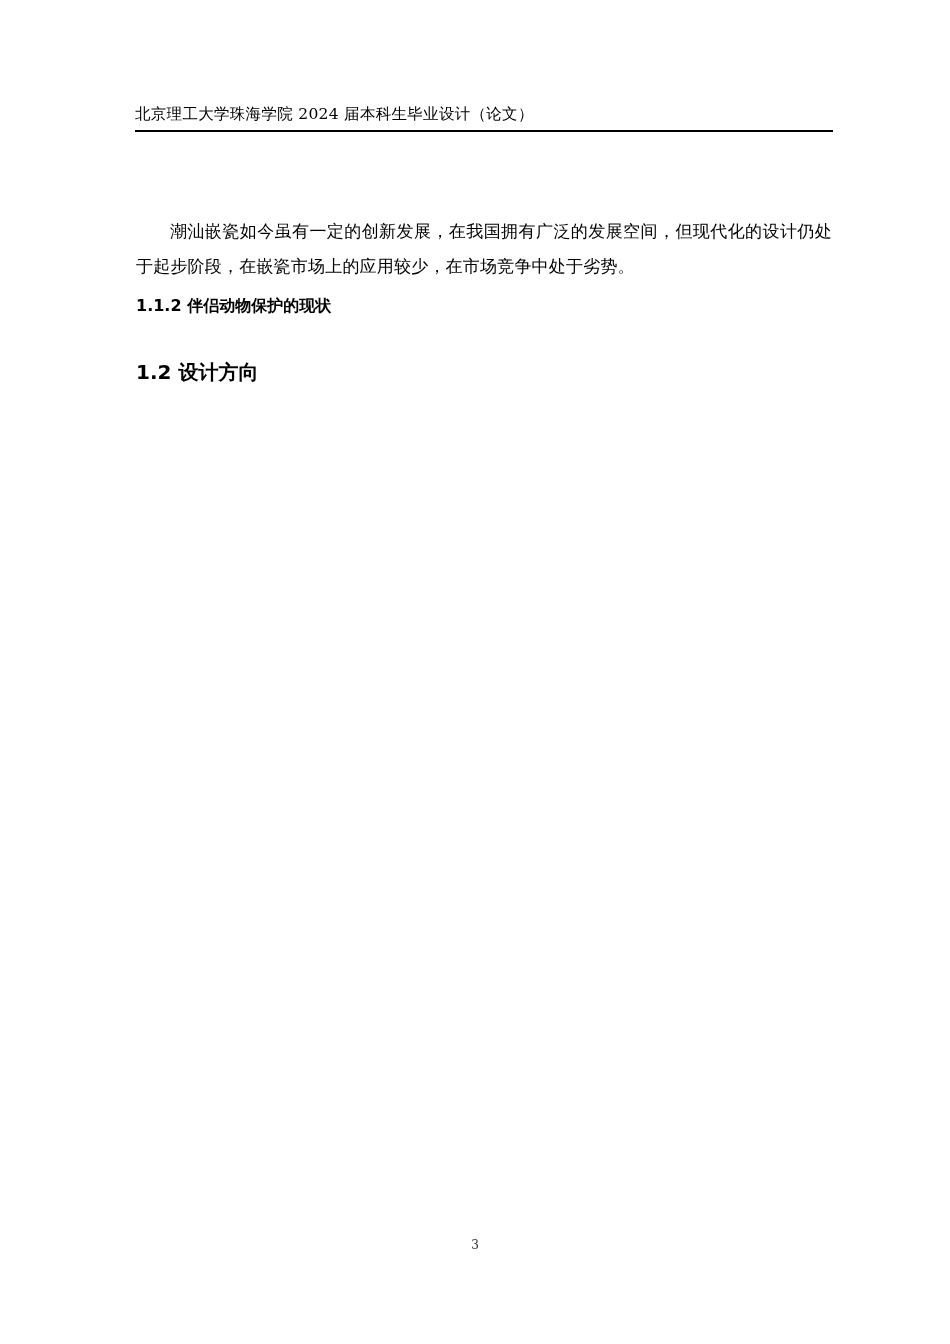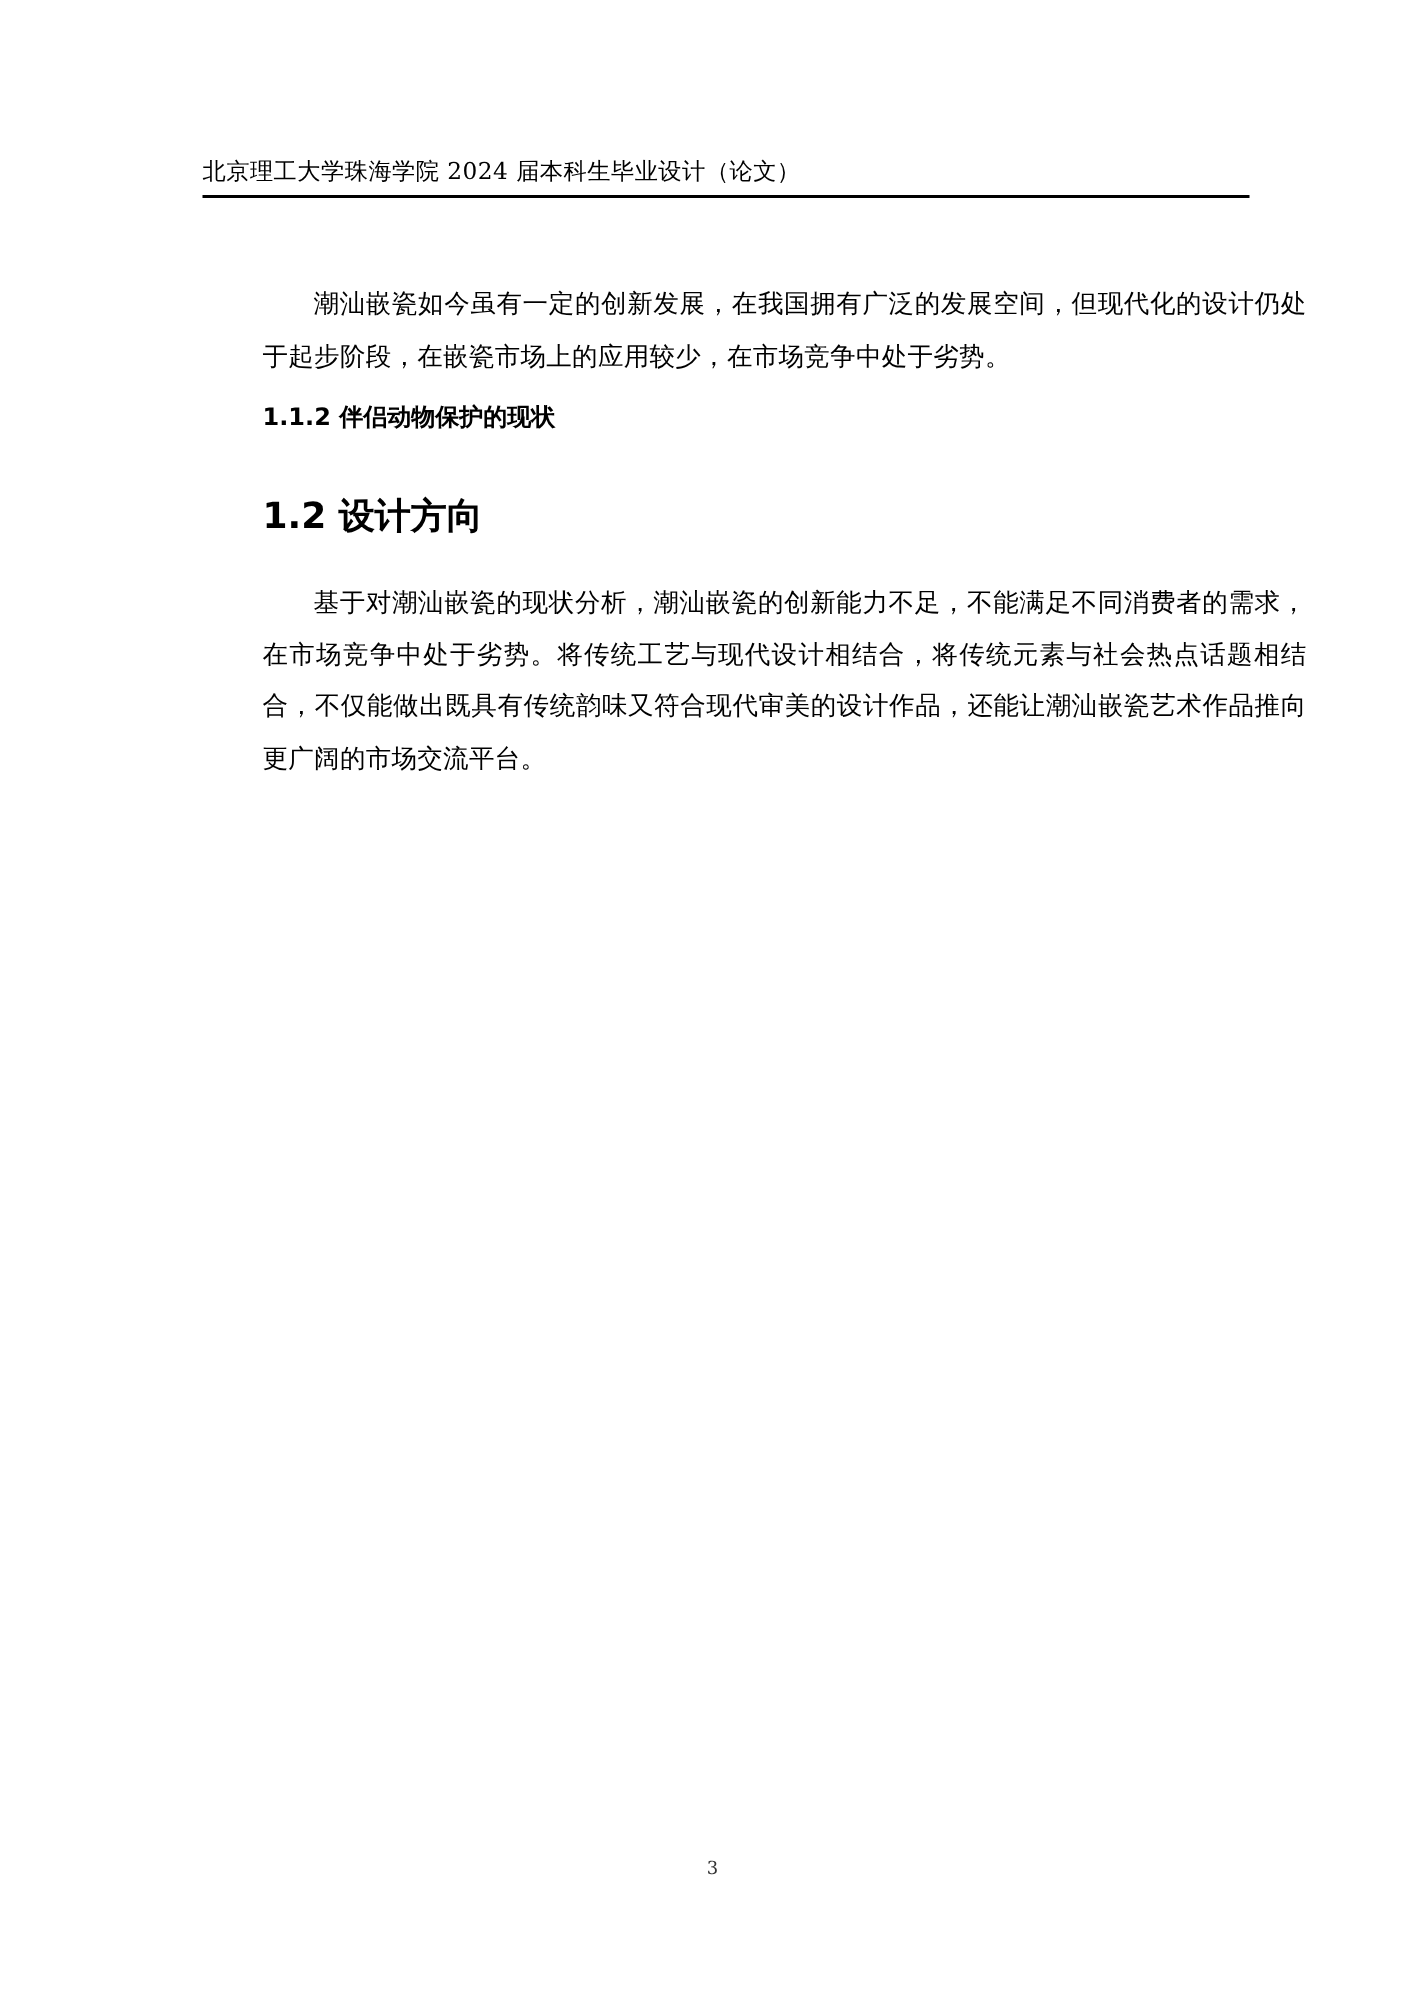--- a/index.html
+++ b/index.html
@@ -30,23 +30,22 @@
       position: absolute;
       left: 135px;
       top: 130px;
       width: 698px;
       height: 2px;
       background: #000000;
     }
     .content {
       position: absolute;
       left: 136px;
-      top: 186px;
+      top: 214px;
       width: 696px;
-      margin-left: 39px;
     }
     .para {
       margin: 0;
       font-size: 17px;
       line-height: 34.5px;
       text-align: justify;
       text-justify: inter-character;
       text-indent: 2em;
       letter-spacing: 0.2px;
       font-family: "DejaVu Serif", "Liberation Serif", serif;
@@ -55,21 +54,21 @@
       margin: 0;
       font-family: "DejaVu Sans", "Liberation Sans", sans-serif;
       font-weight: bold;
       font-size: 16px;
       line-height: 20px;
     }
     .h2 {
       margin: 0;
       font-family: "DejaVu Sans", "Liberation Sans", sans-serif;
       font-weight: bold;
-      font-size: 24px;
+      font-size: 20px;
       line-height: 24px;
     }
     .sup-ref {
       font-size: 10px;
       vertical-align: 6px;
       line-height: 0;
     }
     .page-number {
       position: absolute;
       left: 0;
@@ -94,20 +93,19 @@
   <div style="height: 13px;"></div>
   <h3 class="h3">1.1.2 伴侣动物保护的现状</h3>
   <div style="height: 22px;"></div>
 
 
 
   <div style="height: 22px;"></div>
   <h2 class="h2">1.2  设计方向</h2>
   <div style="height: 29px;"></div>
 
-  <p class="para">基于对潮汕嵌瓷的现状分析，潮汕嵌瓷的创新能力不足，不能满足不同消费者的需求，在市场竞争中处于劣势。将传统工艺与现代设计相结合，将传统元素与社会热点话题相结合，不仅能做出既具有传统韵味又符合现代审美的设计作品，还能让潮汕嵌瓷艺术作品推向更广阔的市场交流平台。</p>
 
   <div style="height: 24px;"></div>
   <div style="height: 28px;"></div>
 
 </div>
 
 <div class="page-number">3</div>
 
 </body></html>

